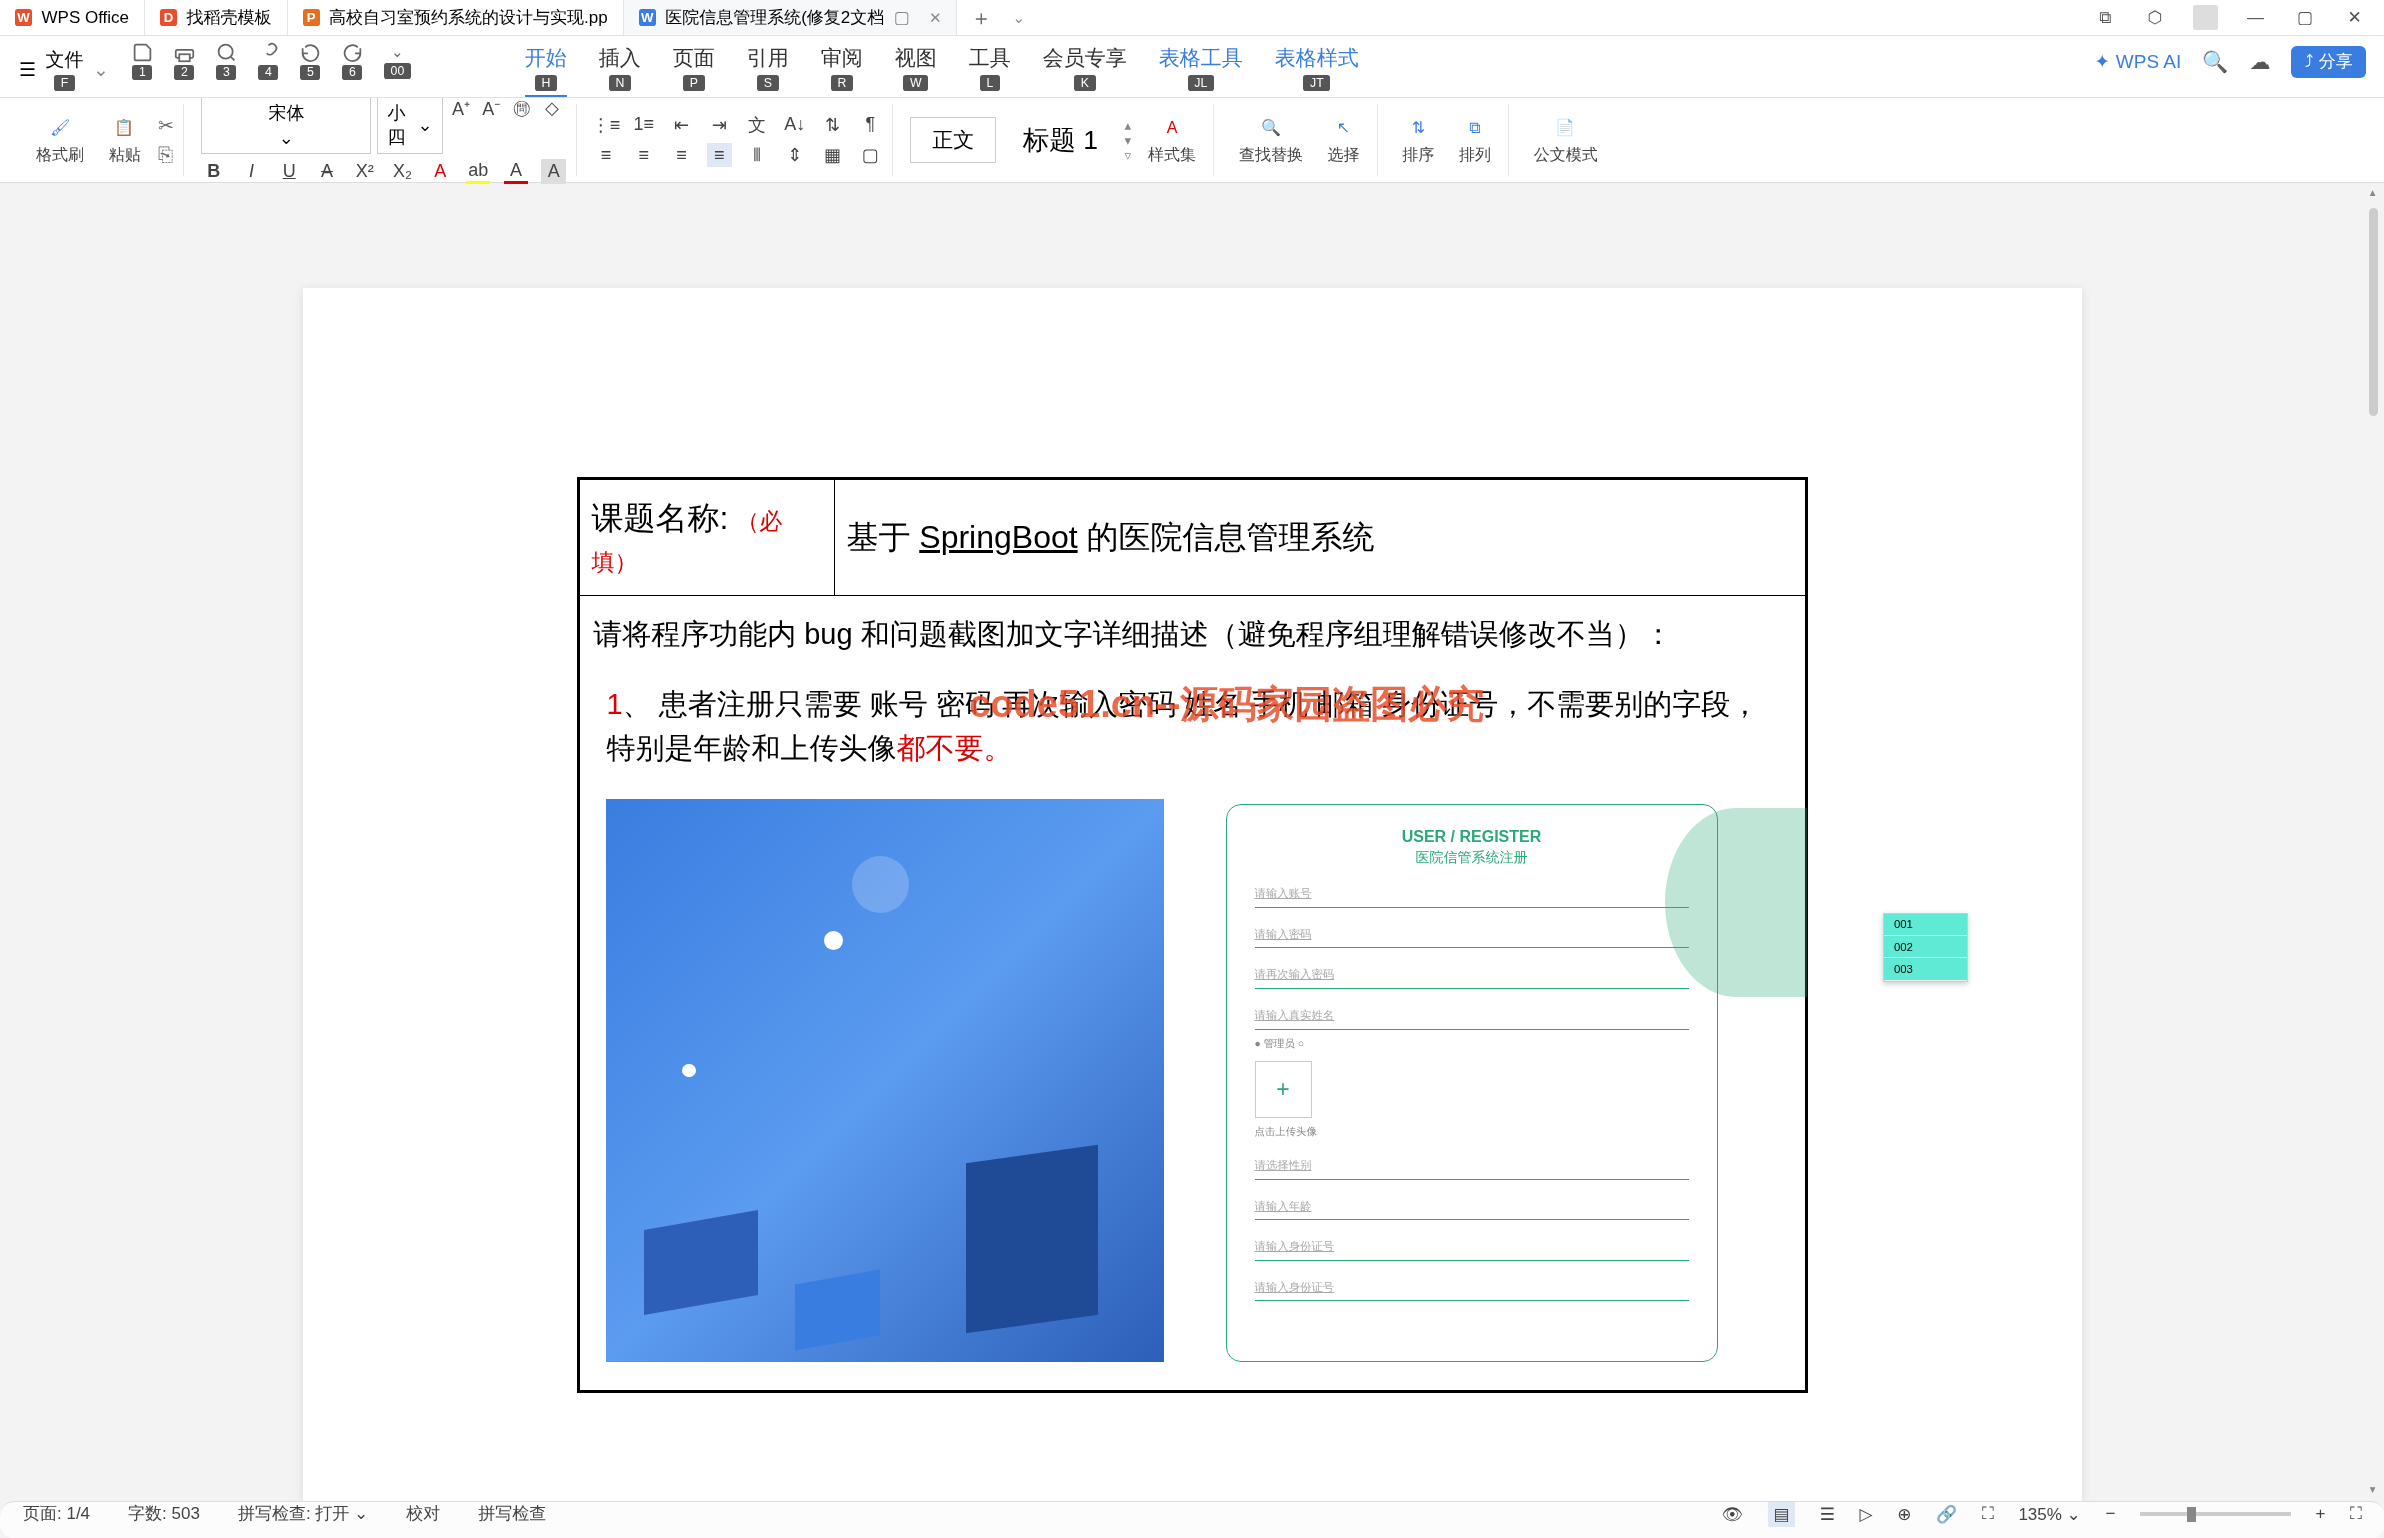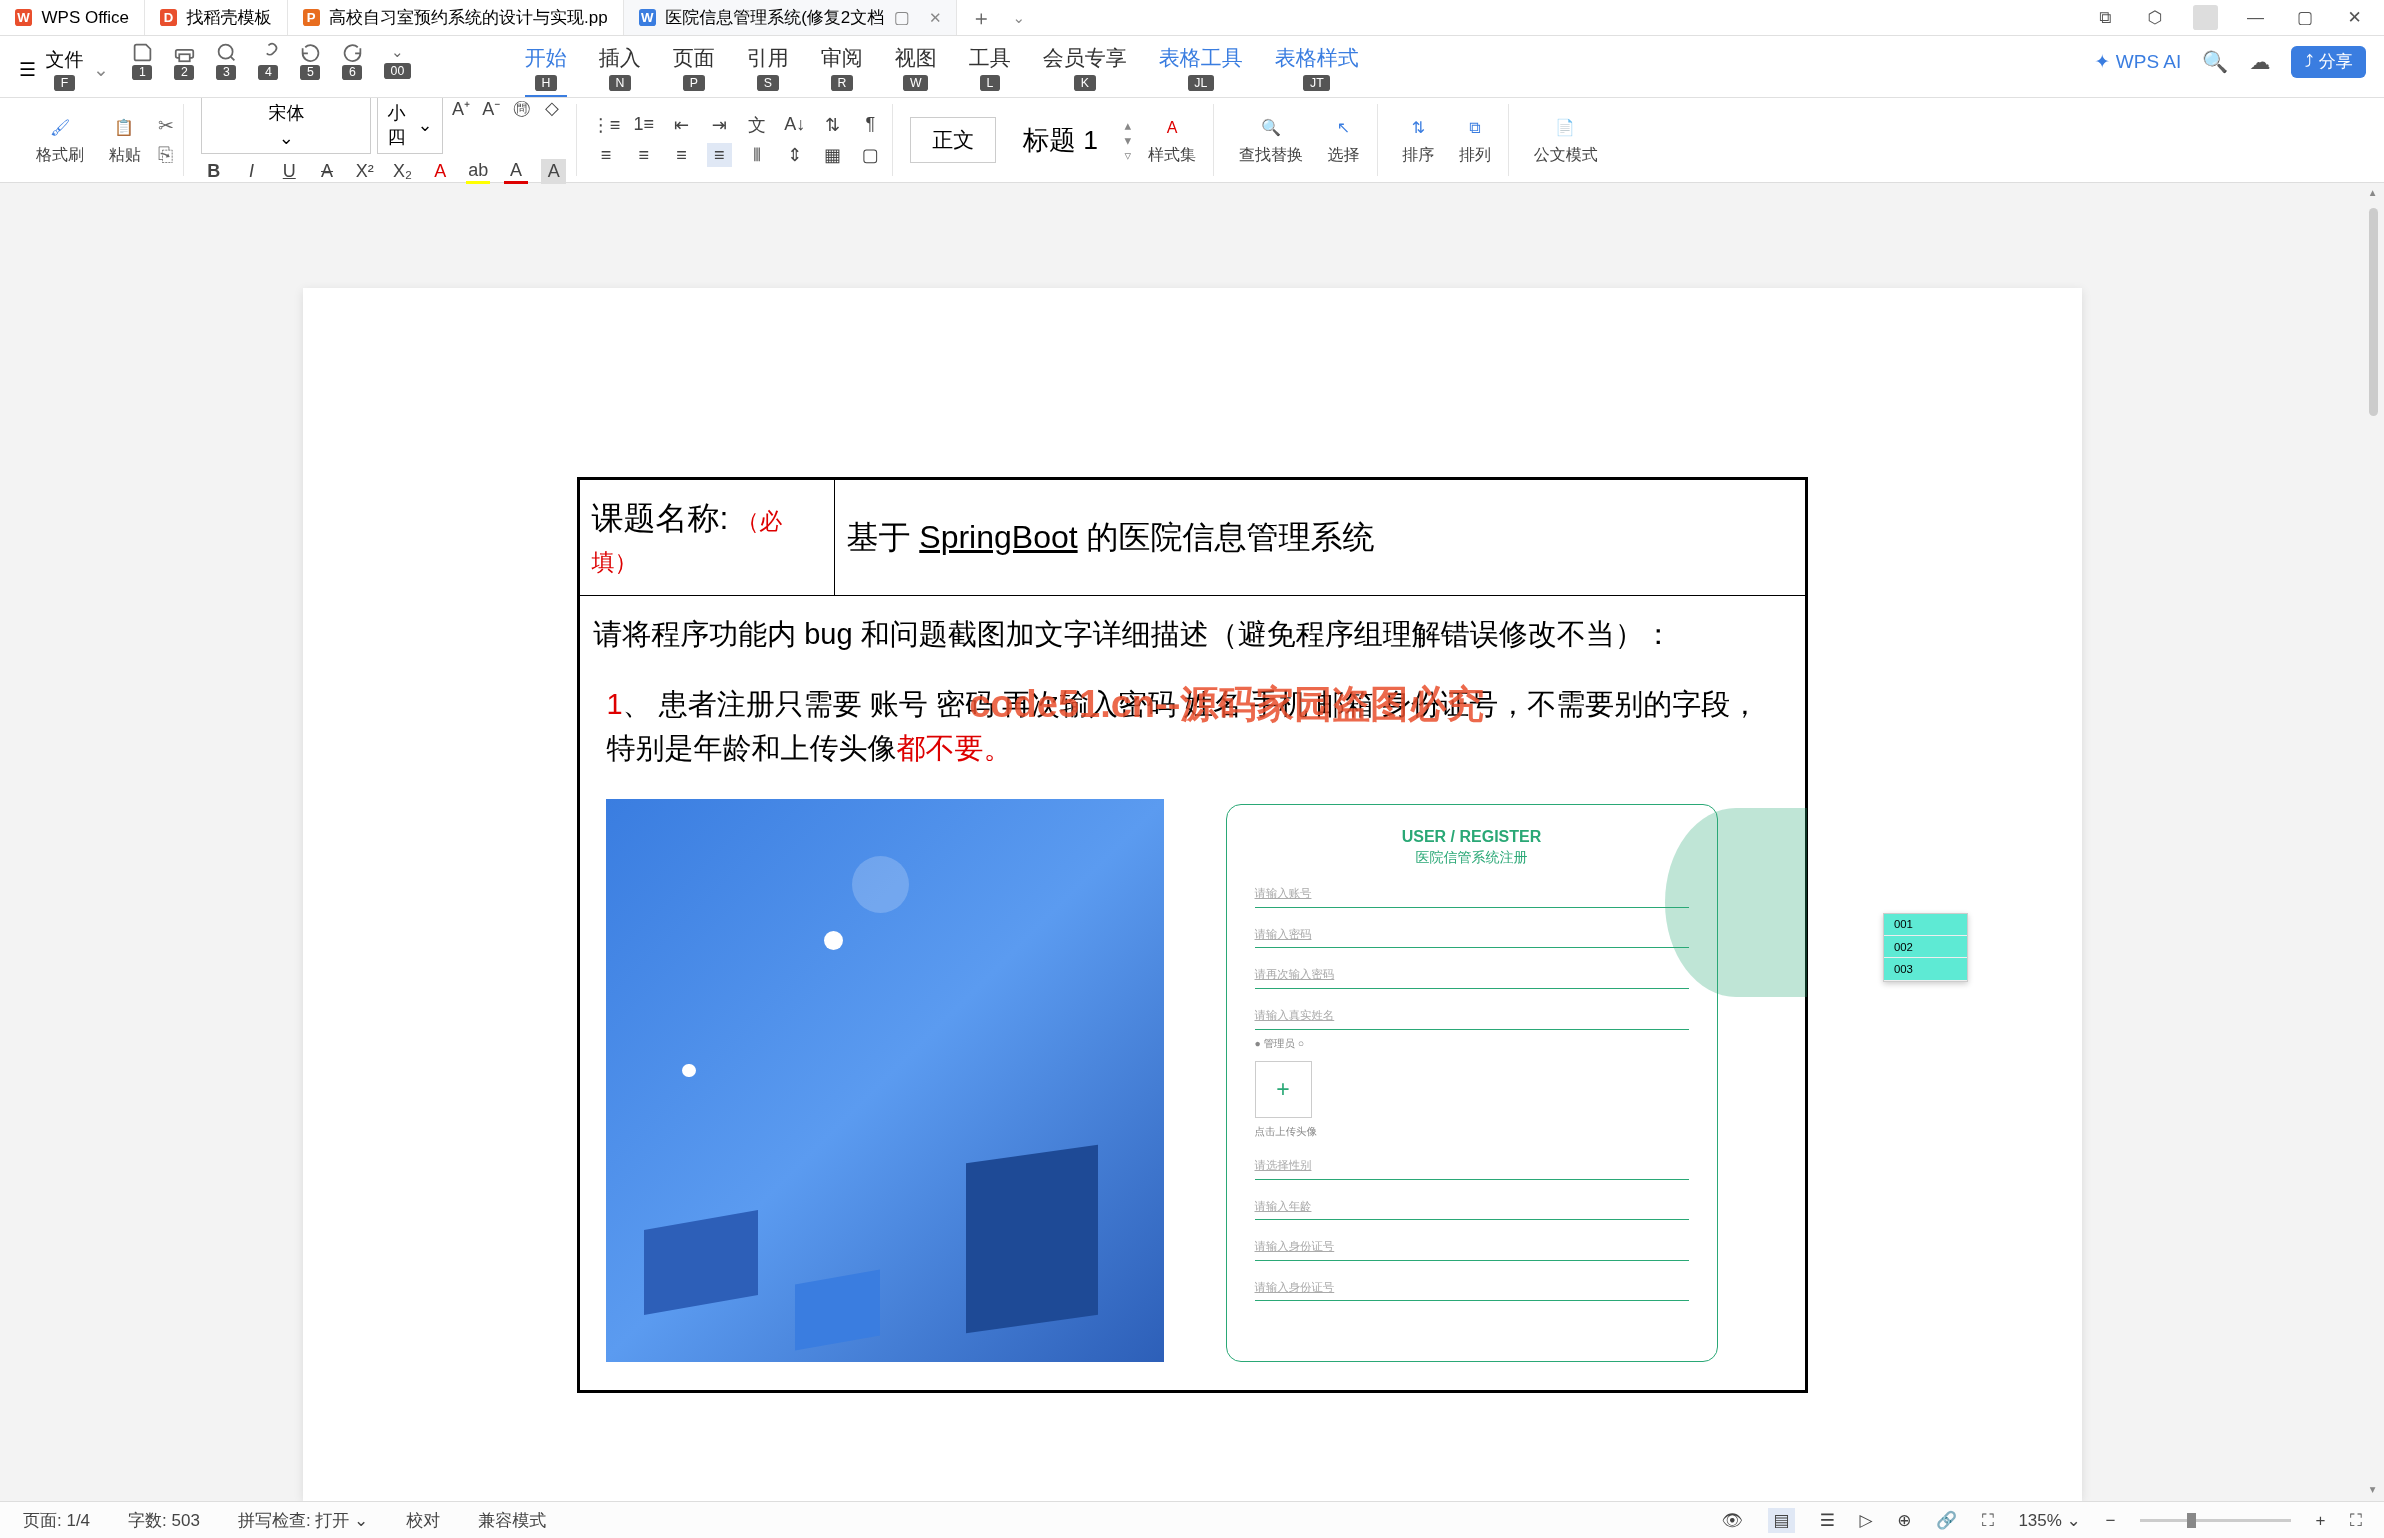--- a/index.html
+++ b/index.html
@@ -70,21 +70,21 @@
 .reg-title { text-align: center; color: #2aa876; font-size: 16px; font-weight: bold; }
 .reg-sub { text-align: center; color: #2aa876; font-size: 14px; margin-top: 3.8px; }
 .reg-field { border-bottom: 1.9px solid #2aa876; padding: 5.7px 0; margin-top: 13.2px; font-size: 11.4px; color: #aaa; text-decoration: underline; }
 .dd-box { position: absolute; left: 719px; top: 114px; width: 85px; background: #5eead4; border: 0.9px solid #ccc; box-shadow: 0 1.9px 5.7px rgba(0,0,0,0.2); font-size: 11.4px; }
 .dd-item { padding: 4.7px 9.5px; border-bottom: 0.9px solid #eee; }
 .deco-circle { position: absolute; border-radius: 50%; background: rgba(255,255,255,0.2); }
 .iso-cube { position: absolute; }
 .embed-green { position: absolute; right: -28px; top: 9.5px; width: 142px; height: 189px; background: #2aa876; border-radius: 50% 0 0 50%; opacity: 0.3; }
 
 
-.statusbar { position: absolute; bottom: 0; left: 0; right: 0; height: 38px; background: #fcfcfc; border-top: 0.9px solid #ddd; display: flex; align-items: center; padding: 0 23px; font-size: 17px; color: #444; gap: 38px; }
+.statusbar { position: absolute; bottom: 0; left: 0; right: 0; height: 38px; background: #fcfcfc; border-top: 0.9px solid #ddd; display: flex; align-items: flex-start; padding: 0 23px; font-size: 17px; color: #444; gap: 38px; border-radius: 15px; }
 .statusbar-right { margin-left: auto; display: flex; align-items: center; gap: 24.6px; }
 .zoom-slider { width: 151px; height: 3.8px; background: #ccc; position: relative; }
 .zoom-thumb { position: absolute; width: 9.5px; height: 15px; background: #888; top: -5.7px; left: 47px; }
 
 .scroll-track { position: absolute; right: 3.8px; top: 185px; bottom: 40px; width: 17px; }
 .scroll-arrow { width: 17px; height: 17px; color: #888; font-size: 11.4px; text-align: center; }
 .scroll-thumb { position: absolute; right: 2.8px; top: 23px; width: 9.5px; height: 208px; background: #ccc; border-radius: 4.7px; }
 </style>
 </head>
 <body>
@@ -408,21 +408,21 @@
   <div class="scroll-arrow">▴</div>
   <div class="scroll-thumb"></div>
   <div class="scroll-arrow" style="position:absolute;bottom:0;">▾</div>
 </div>
 
 <div class="statusbar">
   <span>页面: 1/4</span>
   <span>字数: 503</span>
   <span><span>拼写检查: 打开</span> ⌄</span>
   <span>校对</span>
-  <span>兼容模式</span>
+  <span>拼写检查</span>
   <div class="statusbar-right">
     <span>👁</span>
     <span style="background:#e0e8f5;padding:1.9px 5.7px;">▤</span>
     <span>☰</span>
     <span>▷</span>
     <span>⊕</span>
     <span>🔗</span>
     <span>⛶</span>
     <span><span>135%</span> ⌄</span>
     <span>−</span>

